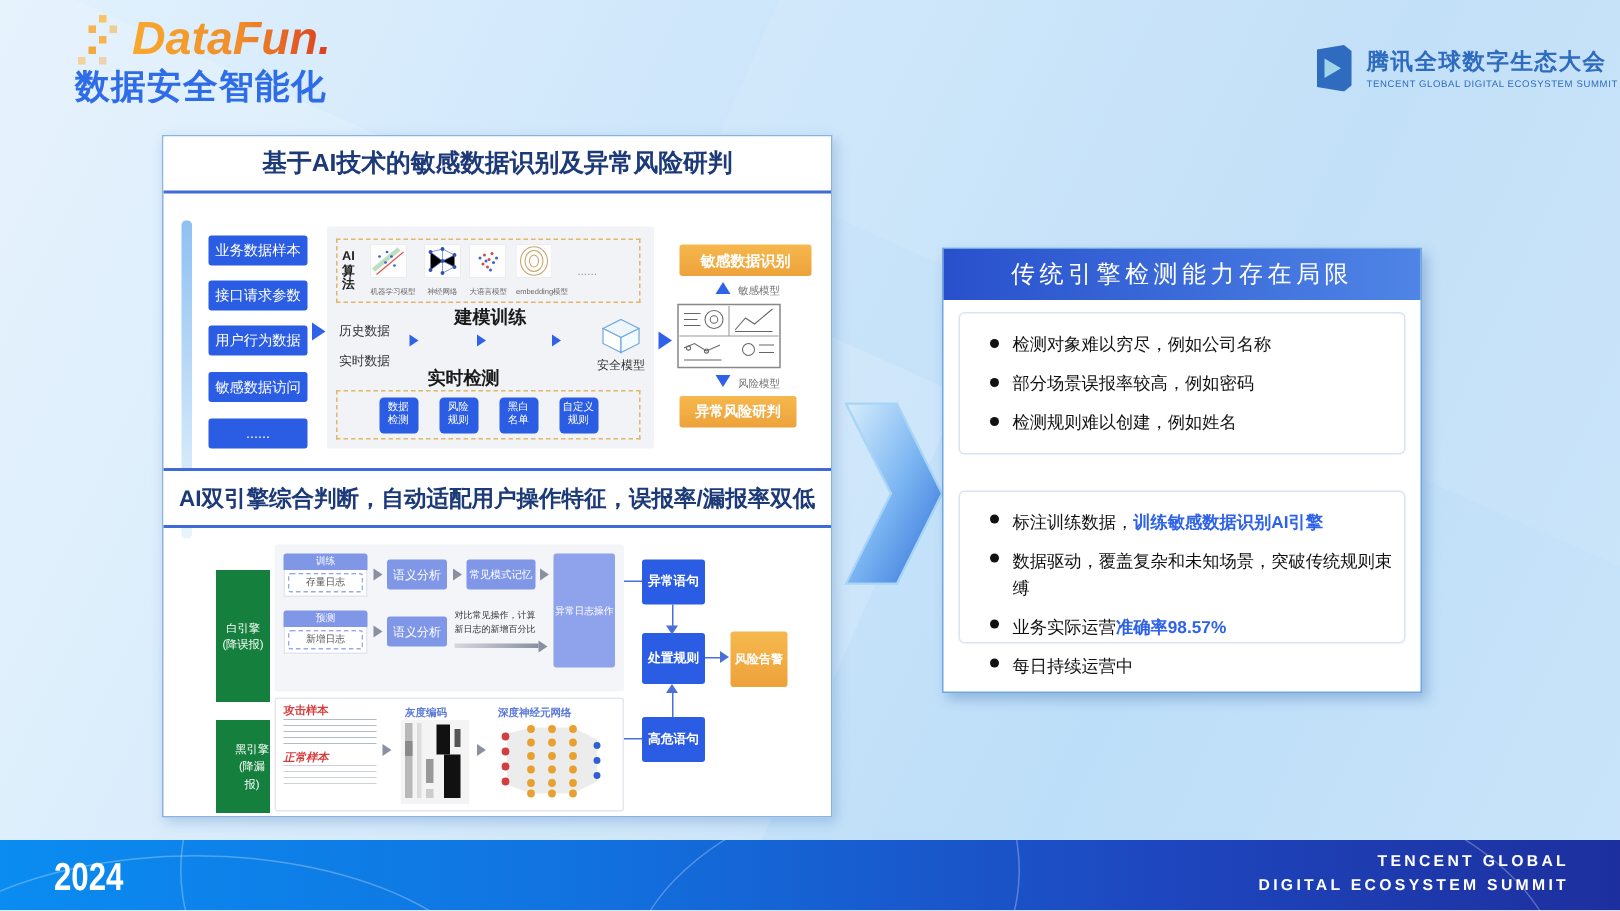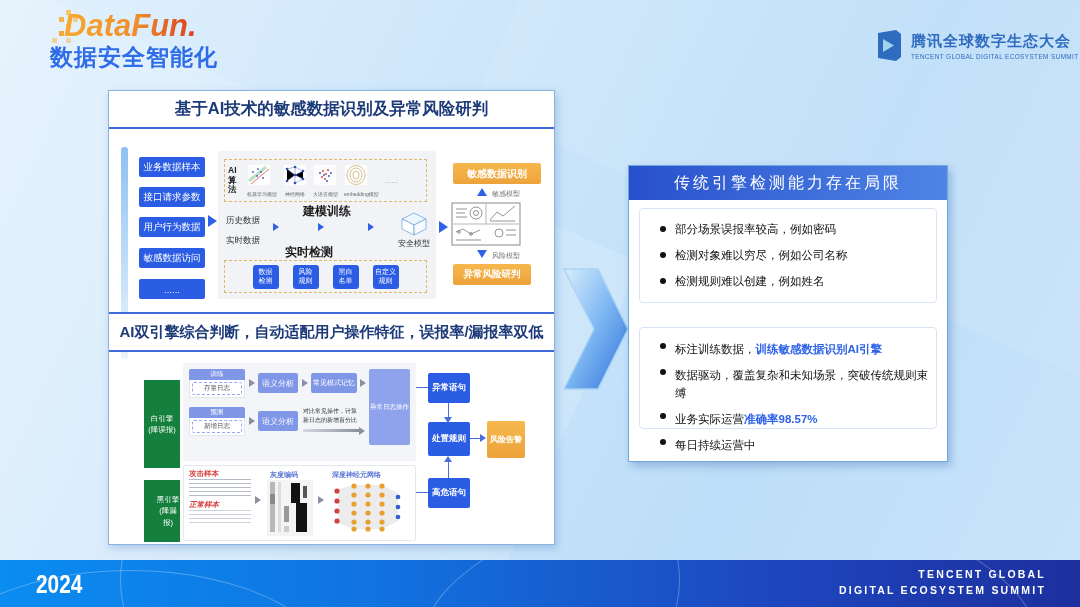--- a/index.html
+++ b/index.html
@@ -75,21 +75,21 @@
   .ft-right { text-align:right; color:#fff; font-size:10.5px; font-weight:bold; letter-spacing:2.2px; line-height:1.5; }
 </style>
 </head>
 <body>
 
 <div id="stage">
   <div class="streak" style="left:-220px;top:80px;width:780px;height:560px;"></div>
   <div class="streak" style="left:520px;top:-120px;width:860px;height:420px;opacity:.5;"></div>
 
   <div class="abs df-pixels" style="left:52px;top:24px;"></div>
-  <div class="abs df-text" style="left:64px;top:8px;">DataFun.</div>
+  <div class="abs df-text" style="left:88px;top:8px;">DataFun.</div>
   <div class="abs" style="left:876px;top:30px;display:flex;align-items:center;gap:8px;">
     <svg width="27" height="31" viewBox="0 0 27 31">
       <polygon points="2,3 20,0 25,4 25,27 20,31 2,28" fill="#2f6bbf"></polygon>
       <polygon points="7,9 18,15.5 7,22" fill="#9fd4ea"></polygon>
     </svg>
     <div>
       <div class="s-cn">腾讯全球数字生态大会</div>
       <div class="s-en">TENCENT GLOBAL DIGITAL ECOSYSTEM SUMMIT</div>
     </div>
   </div>
@@ -353,25 +353,25 @@
     </defs>
     <polygon points="6,6 40,6 70,66 40,126 6,126 36,66" fill="url(#bigarrow)" stroke="#a8d4f6" stroke-width="1.5"></polygon>
   </svg>
 
   <div id="rpanel" class="abs">
     <div class="rp-h blue">传统引擎检测能力存在局限</div>
     <div style="height:111px;">
       <div class="rp-body-in" style="height:95px;">
         <div class="bullet-row">
           <span class="dot"></span>
+          <span class="b-txt">检测对象难以穷尽，例如公司名称</span>
+        </div>
+        <div class="bullet-row">
+          <span class="dot"></span>
           <span class="b-txt">部分场景误报率较高，例如密码</span>
-        </div>
-        <div class="bullet-row">
-          <span class="dot"></span>
-          <span class="b-txt">检测对象难以穷尽，例如公司名称</span>
         </div>
         <div class="bullet-row">
           <span class="dot"></span>
           <span class="b-txt">检测规则难以创建，例如姓名</span>
         </div>
       </div>
     </div>
     <div style="height:118px;">
       <div class="rp-body-in" style="height:102px;padding-top:11px;">
         <div class="bullet-row" style="margin-bottom:8px;">

